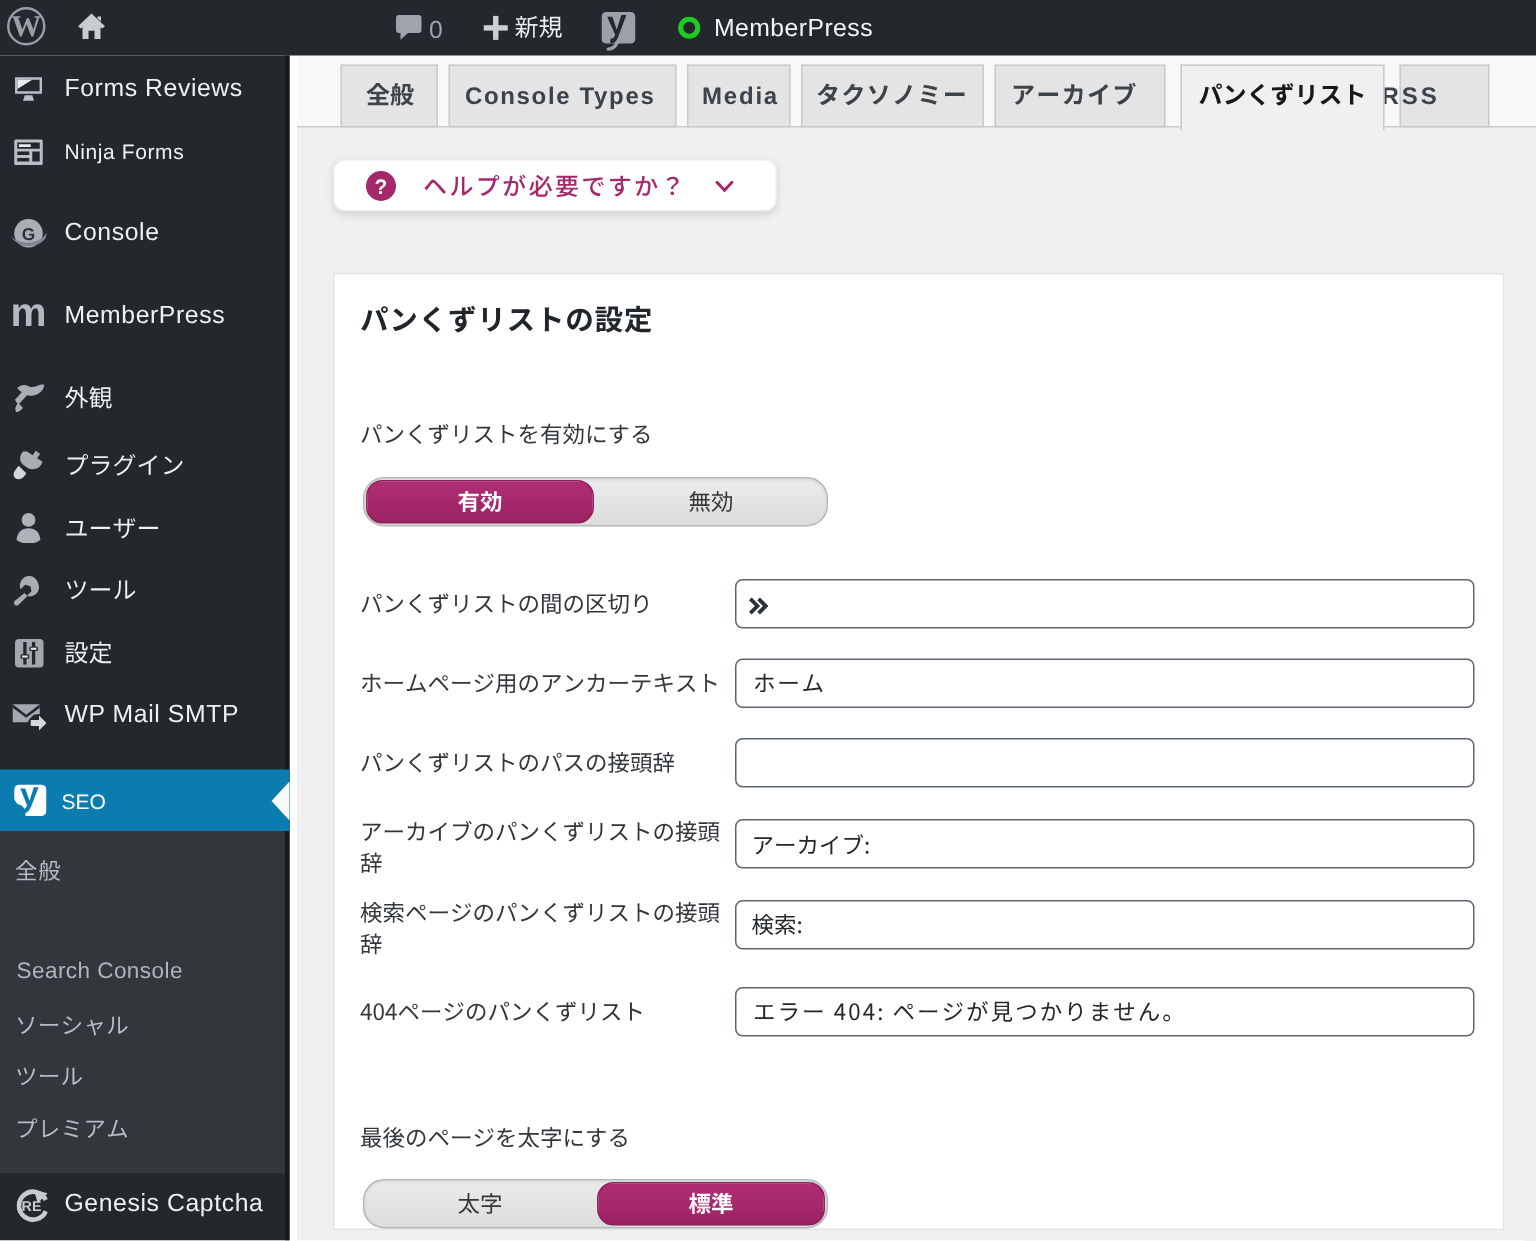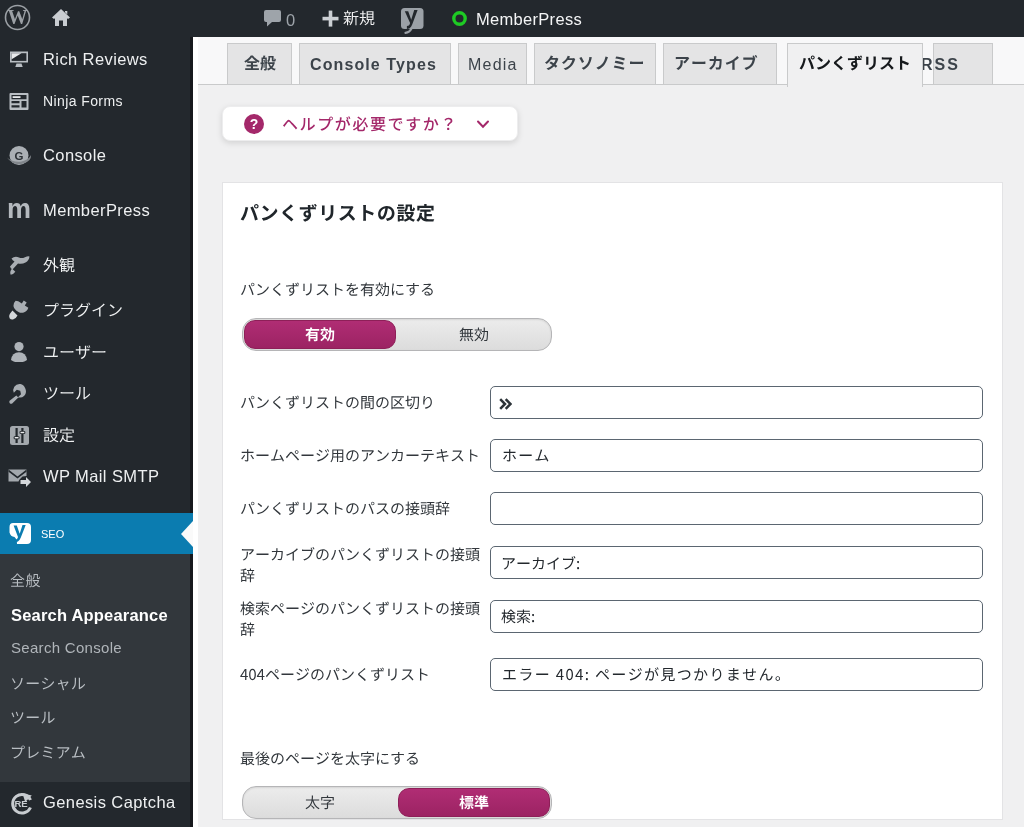--- a/index.html
+++ b/index.html
@@ -38,21 +38,21 @@
 <svg class="abs" style="left:452px;top:11px" width="15" height="15" viewBox="0 0 15 15">
 <circle cx="7.5" cy="7.5" r="5.7" fill="none" stroke="#1ecb24" stroke-width="3.4"></circle>
 </svg>
 <div style="position:absolute;left:476px;top:8px;font-size:16.5px;font-weight:400;color:#f4f5f6;line-height:22.5px;letter-spacing:0.3px;white-space:nowrap">MemberPress</div>
 <div class="abs" style="left:8px;top:49px;line-height:0"><svg width="22" height="22" viewBox="0 0 22 22">
 <path fill="#b9bec3" d="M2 2.5 H20 V13.5 H2 Z"></path>
 <path fill="#23282d" d="M3.6 4.2 H18.4 V11.9 H3.6 Z"></path>
 <path fill="#e8eaec" d="M3.6 4.2 L13.5 4.2 L3.6 10.3 Z"></path>
 <path fill="#b9bec3" d="M8.5 14.5 h5 l1.2 3.6 h-7.4 Z"></path>
 </svg></div>
-<div style="position:absolute;left:43px;top:47.5px;font-size:16.5px;font-weight:400;color:#eef0f1;line-height:22.5px;letter-spacing:0.4px;white-space:nowrap">Rich Reviews</div>
+<div style="position:absolute;left:43px;top:47.5px;font-size:16.5px;font-weight:400;color:#eef0f1;line-height:22.5px;letter-spacing:0.4px;white-space:nowrap">Forms Reviews</div>
 <div class="abs" style="left:8px;top:91px;line-height:0"><svg width="22" height="22" viewBox="0 0 22 22">
 <path fill="#b9bec3" d="M2.5 2 H19.5 Q20.5 2 20.5 3 V18 Q20.5 19 19.5 19 H2.5 Q1.5 19 1.5 18 V3 Q1.5 2 2.5 2 Z"></path>
 <path fill="#23282d" d="M3.5 4 H18.5 V8.2 H3.5 Z M3.5 10 H11.5 V12.3 H3.5 Z M3.5 14.3 H11.5 V16.6 H3.5 Z M13.5 10 H18.5 V16.6 H13.5 Z"></path>
 <path fill="#e8eaec" d="M4.6 5.2 H12.5 V7 H4.6 Z"></path>
 </svg></div>
 <div style="position:absolute;left:43px;top:89.5px;font-size:14px;font-weight:400;color:#eef0f1;line-height:22.5px;letter-spacing:0.4px;white-space:nowrap">Ninja Forms</div>
 <div class="abs" style="left:6px;top:144px;line-height:0"><svg width="26" height="25" viewBox="0 0 26 25">
 <circle cx="13" cy="11.5" r="9.5" fill="#aaafb4"></circle>
 <path fill="#81868b" d="M1 13.5 Q7.5 19 15.5 17.5 Q22.5 16 25 11 Q25.5 17 17.5 19.5 Q7.5 22.3 1 13.5 Z"></path>
 <text x="13" y="15.8" font-family="Liberation Sans" font-size="11.5" font-weight="bold" fill="#2c3136" text-anchor="middle">G</text>
@@ -107,25 +107,24 @@
 <path fill="#23282d" d="M0.5 2.5 L9.5 9.5 L18.5 2.5 L18.5 4.8 L9.5 11.5 L0.5 4.8 Z"></path>
 <path fill="#d4d8db" d="M12.5 13 h5.5 v-3 l5 5 -5 5 v-3 h-5.5 Z"></path>
 </svg></div>
 <div style="position:absolute;left:43px;top:465px;font-size:16.5px;font-weight:400;color:#eef0f1;line-height:22.5px;letter-spacing:0.4px;white-space:nowrap">WP Mail SMTP</div>
 <div class="abs" style="left:0;top:513px;width:193px;height:41px;background:#0b7cb0"></div>
 <div class="abs" style="left:181px;top:520.5px;width:0;height:0;border-top:13px solid transparent;border-bottom:13px solid transparent;border-right:12px solid #fafafa"></div>
 <div class="abs" style="left:9px;top:523px;line-height:0"><svg width="22" height="21" viewBox="0 0 22 21">
 <path fill="#fff" d="M4 0 H18 Q22 0 22 4 V17 Q22 21 18 21 H8 Q8 16 5.5 14 Q1.5 13.5 0.5 9.5 V4 Q0.5 0 4 0 Z"></path>
 <path fill="#0b7cb0" d="M4.6 2.6 L7.8 2.6 L10.7 10.8 L13.5 1.9 L16.7 1.9 L11.7 14.8 Q10.5 17.8 8.9 18.6 Q7.3 19.4 5.6 19 L5.6 16.4 Q7.1 16.5 7.9 15.9 Q8.7 15.2 9 13.9 L4.6 2.6 Z"></path>
 </svg></div>
-<div style="position:absolute;left:41px;top:523px;font-size:11px;font-weight:400;color:#fff;line-height:22.5px;letter-spacing:0;white-space:nowrap">SEO</div>
+<div style="position:absolute;left:41px;top:523px;font-size:14px;font-weight:400;color:#fff;line-height:22.5px;letter-spacing:0;white-space:nowrap">SEO</div>
 <div style="position:absolute;left:9.5px;top:570.5px;line-height:0"><svg width="33" height="21" viewBox="0 -15 33 21" style="overflow:visible">
         <path fill="#b8bdc2" d="M7.4 -11.5C8.8 -9.6 11.4 -7.4 13.7 -6C13.9 -6.4 14.2 -6.8 14.5 -7C12.2 -8.2 9.5 -10.4 7.9 -12.6H6.8C5.7 -10.7 3.1 -8.3 0.6 -6.9C0.8 -6.6 1.1 -6.2 1.3 -6C3.8 -7.4 6.2 -9.7 7.4 -11.5ZM1.1 -0.2V0.8H13.9V-0.2H8V-2.7H12.6V-3.7H8V-6.1H12V-7.1H3V-6.1H6.9V-3.7H2.4V-2.7H6.9V-0.2Z M18.9 -4.7V-1.1H19.7V-4.7ZM18.6 -8.7C19 -8.1 19.3 -7.2 19.4 -6.7L20.2 -7C20 -7.5 19.7 -8.4 19.3 -9ZM23.6 -12V-10.1C23.6 -9.1 23.4 -8 22.3 -7.1C22.6 -7 23 -6.6 23.1 -6.4C24.4 -7.4 24.6 -8.9 24.6 -10V-11H26.9V-8.6C26.9 -7.8 27 -7.5 27.2 -7.3C27.4 -7.2 27.7 -7.1 28 -7.1C28.2 -7.1 28.6 -7.1 28.8 -7.1C29 -7.1 29.3 -7.1 29.5 -7.2C29.7 -7.3 29.8 -7.5 29.9 -7.7C30 -7.9 30 -8.6 30 -9.1C29.8 -9.2 29.4 -9.4 29.2 -9.6C29.2 -9 29.2 -8.5 29.1 -8.3C29.1 -8.2 29.1 -8.1 29 -8C28.9 -8 28.8 -8 28.7 -8C28.5 -8 28.4 -8 28.2 -8C28.2 -8 28.1 -8 28 -8C27.9 -8.1 27.9 -8.2 27.9 -8.5V-12ZM27.8 -5C27.4 -3.9 26.8 -2.9 26 -2.1C25.3 -3 24.7 -3.9 24.3 -5ZM22.8 -6V-5H24.1L23.3 -4.8C23.8 -3.5 24.5 -2.4 25.3 -1.4C24.3 -0.6 23.2 -0.1 22 0.3C22.3 0.5 22.5 0.9 22.7 1.2C23.9 0.8 25.1 0.2 26.1 -0.7C27 0.2 28.1 0.8 29.4 1.2C29.6 0.9 29.9 0.5 30.1 0.3C28.9 -0.1 27.8 -0.6 26.8 -1.4C27.9 -2.5 28.7 -4 29.2 -5.8L28.5 -6.1L28.3 -6ZM20.8 -9.6V-6.2L18.1 -5.9V-9.6ZM19 -12.6C18.9 -12 18.7 -11.2 18.4 -10.5H17.1V-5.8L16 -5.7L16.2 -4.8L17.1 -4.9C17.1 -3.1 17 -0.9 16 0.7C16.2 0.8 16.7 1 16.8 1.2C17.9 -0.5 18.1 -3.1 18.1 -5L20.8 -5.3V0C20.8 0.2 20.7 0.3 20.5 0.3C20.3 0.3 19.8 0.3 19.2 0.3C19.3 0.5 19.5 0.9 19.5 1.2C20.4 1.2 20.9 1.2 21.3 1C21.6 0.9 21.7 0.6 21.7 0V-5.4L22.4 -5.5L22.4 -6.4L21.7 -6.3V-10.5H19.5C19.7 -11.1 20 -11.7 20.2 -12.4Z"></path>
       </svg></div>
-<div style="position:absolute;left:11px;top:603.5px;font-size:16.5px;font-weight:700;color:#fff;line-height:22.5px;letter-spacing:0.2px;white-space:nowrap">Search Appearance</div>
 <div style="position:absolute;left:11px;top:637px;font-size:15px;font-weight:400;color:#b0b5ba;line-height:22.5px;letter-spacing:0.3px;white-space:nowrap">Search Console</div>
 <div style="position:absolute;left:9.5px;top:673.8px;line-height:0"><svg width="78" height="21" viewBox="0 -15 78 21" style="overflow:visible">
         <path fill="#b8bdc2" d="M4 -0.5 5.1 0.4C7.5 -0.7 9.2 -2.4 10.4 -4.2C11.5 -5.9 12.1 -7.8 12.4 -9.6C12.5 -9.8 12.6 -10.4 12.8 -10.8L11.2 -11C11.3 -10.7 11.2 -10.1 11.1 -9.7C10.9 -8.3 10.4 -6.6 9.3 -4.8C8.1 -3.2 6.5 -1.6 4 -0.5ZM3 -10.8 1.9 -10.2C2.5 -9.3 3.7 -7.2 4.4 -5.8L5.6 -6.5C5 -7.5 3.7 -9.8 3 -10.8Z M16.7 -6.5V-5C17.2 -5.1 18 -5.1 18.8 -5.1C19.9 -5.1 25.9 -5.1 27 -5.1C27.7 -5.1 28.4 -5 28.7 -5V-6.5C28.3 -6.5 27.8 -6.4 27 -6.4C25.9 -6.4 19.9 -6.4 18.8 -6.4C18 -6.4 17.2 -6.5 16.7 -6.5Z M34.9 -11.5 34.2 -10.5C35.1 -10 36.7 -8.9 37.5 -8.4L38.2 -9.4C37.5 -9.9 35.8 -11 34.9 -11.5ZM32.7 -0.8 33.4 0.4C34.8 0.1 36.8 -0.6 38.3 -1.4C40.7 -2.9 42.8 -4.8 44.1 -6.8L43.4 -8C42.2 -5.9 40.2 -4 37.7 -2.5C36.2 -1.7 34.3 -1.1 32.7 -0.8ZM32.6 -8.1 32 -7.1C32.9 -6.7 34.5 -5.6 35.3 -5.1L35.9 -6.1C35.3 -6.6 33.5 -7.7 32.6 -8.1Z M58.6 -7.1 57.8 -7.6C57.7 -7.6 57.4 -7.5 57.3 -7.5C56.7 -7.3 54.2 -6.9 52.1 -6.5L51.6 -8.2C51.5 -8.6 51.4 -8.9 51.4 -9.2L50.1 -8.9C50.2 -8.6 50.3 -8.3 50.4 -8L50.9 -6.2L49.1 -5.9C48.7 -5.8 48.3 -5.8 47.9 -5.7L48.2 -4.6L51.2 -5.2L52.7 0.3C52.8 0.6 52.9 1 52.9 1.3L54.2 1C54.1 0.8 54 0.3 53.9 0C53.7 -0.7 52.9 -3.3 52.3 -5.5L56.9 -6.4C56.4 -5.5 55.3 -4.1 54.3 -3.3L55.4 -2.7C56.4 -3.8 57.9 -5.8 58.6 -7.1Z M68.7 -0.3 69.5 0.3C69.6 0.3 69.7 0.1 70 0C71.7 -0.9 73.8 -2.4 75.1 -4.2L74.4 -5.2C73.2 -3.5 71.4 -2.1 70 -1.5C70 -1.9 70 -9.2 70 -10.1C70 -10.7 70 -11.1 70.1 -11.2H68.7C68.7 -11.1 68.8 -10.7 68.8 -10.1C68.8 -9.2 68.8 -1.8 68.8 -1.2C68.8 -0.9 68.7 -0.6 68.7 -0.3ZM61.8 -0.4 62.9 0.4C64.2 -0.7 65.1 -2.1 65.6 -3.8C66 -5.2 66 -8.5 66 -10.1C66 -10.6 66.1 -11 66.1 -11.2H64.7C64.8 -10.9 64.8 -10.6 64.8 -10.1C64.8 -8.4 64.8 -5.4 64.4 -4.1C63.9 -2.6 63 -1.3 61.8 -0.4Z"></path>
       </svg></div>
 <div style="position:absolute;left:9.5px;top:707.8px;line-height:0"><svg width="47" height="21" viewBox="0 -15 47 21" style="overflow:visible">
         <path fill="#b8bdc2" d="M6.8 -11.3 5.7 -10.9C6.1 -10.1 6.9 -7.8 7.2 -6.9L8.3 -7.3C8.1 -8.2 7.2 -10.6 6.8 -11.3ZM13.5 -10.3 12.1 -10.7C11.8 -8.5 10.9 -6.1 9.7 -4.5C8.2 -2.6 6 -1.2 3.8 -0.6L4.9 0.5C7 -0.3 9.2 -1.8 10.7 -3.8C12 -5.5 12.8 -7.6 13.2 -9.5C13.3 -9.7 13.4 -10.1 13.5 -10.3ZM2.7 -10.4 1.5 -9.9C1.8 -9.3 2.9 -6.8 3.1 -5.8L4.3 -6.3C4 -7.2 3 -9.5 2.7 -10.4Z M16.7 -6.5V-5C17.2 -5.1 18 -5.1 18.8 -5.1C19.9 -5.1 25.9 -5.1 27 -5.1C27.7 -5.1 28.4 -5 28.7 -5V-6.5C28.3 -6.5 27.8 -6.4 27 -6.4C25.9 -6.4 19.9 -6.4 18.8 -6.4C18 -6.4 17.2 -6.5 16.7 -6.5Z M38.3 -0.3 39.1 0.3C39.2 0.3 39.3 0.1 39.6 0C41.3 -0.9 43.4 -2.4 44.7 -4.2L44 -5.2C42.8 -3.5 41 -2.1 39.6 -1.5C39.6 -1.9 39.6 -9.2 39.6 -10.1C39.6 -10.7 39.6 -11.1 39.7 -11.2H38.3C38.3 -11.1 38.3 -10.7 38.3 -10.1C38.3 -9.2 38.3 -1.8 38.3 -1.2C38.3 -0.9 38.3 -0.6 38.3 -0.3ZM31.4 -0.4 32.5 0.4C33.8 -0.7 34.7 -2.1 35.2 -3.8C35.6 -5.2 35.6 -8.5 35.6 -10.1C35.6 -10.6 35.7 -11 35.7 -11.2H34.3C34.4 -10.9 34.4 -10.6 34.4 -10.1C34.4 -8.4 34.4 -5.4 34 -4.1C33.5 -2.6 32.6 -1.3 31.4 -0.4Z"></path>
       </svg></div>
 <div style="position:absolute;left:9.5px;top:743px;line-height:0"><svg width="78" height="21" viewBox="0 -15 78 21" style="overflow:visible">
         <path fill="#b8bdc2" d="M12.1 -10.8C12.1 -11.3 12.5 -11.8 13.1 -11.8C13.6 -11.8 14.1 -11.3 14.1 -10.8C14.1 -10.2 13.6 -9.8 13.1 -9.8C12.5 -9.8 12.1 -10.2 12.1 -10.8ZM11.4 -10.8C11.4 -10.6 11.4 -10.4 11.5 -10.3L11 -10.3C10.3 -10.3 4.3 -10.3 3.4 -10.3C3 -10.3 2.4 -10.3 1.9 -10.4V-9C2.3 -9.1 2.9 -9.1 3.4 -9.1C4.3 -9.1 10.2 -9.1 11.1 -9.1C10.9 -7.6 10.2 -5.6 9.2 -4.2C7.9 -2.6 6.2 -1.3 3.3 -0.6L4.3 0.5C7.1 -0.3 8.9 -1.7 10.2 -3.5C11.4 -5 12.2 -7.4 12.5 -9L12.5 -9.2C12.7 -9.1 12.9 -9.1 13.1 -9.1C14 -9.1 14.8 -9.8 14.8 -10.8C14.8 -11.7 14 -12.5 13.1 -12.5C12.1 -12.5 11.4 -11.7 11.4 -10.8Z M18.5 -0.5 19.4 0.3C19.6 0.1 19.9 0 20 0C23.8 -1.1 26.9 -2.9 28.8 -5.4L28.1 -6.4C26.3 -4 22.8 -2 19.9 -1.3C19.9 -2.1 19.9 -8.4 19.9 -9.8C19.9 -10.2 20 -10.8 20 -11.2H18.5C18.6 -10.9 18.7 -10.2 18.7 -9.8C18.7 -8.4 18.7 -2.1 18.7 -1.2C18.7 -0.9 18.6 -0.7 18.5 -0.5Z M34.7 -11.4 34.3 -10.2C36.3 -10 40.3 -9.1 42.1 -8.5L42.6 -9.6C40.7 -10.3 36.7 -11.1 34.7 -11.4ZM34 -7.4 33.6 -6.3C35.7 -6 39.4 -5.1 41.1 -4.4L41.6 -5.6C39.7 -6.3 36.1 -7 34 -7.4ZM33.2 -3 32.7 -1.9C35.2 -1.5 39.6 -0.5 41.6 0.4L42.1 -0.8C40.1 -1.6 35.7 -2.6 33.2 -3Z M59.6 -10.1 58.8 -10.8C58.6 -10.8 58.1 -10.8 57.8 -10.8C56.9 -10.8 49.9 -10.8 49.2 -10.8C48.6 -10.8 48 -10.8 47.5 -10.9V-9.5C48 -9.6 48.6 -9.6 49.2 -9.6C49.9 -9.6 56.7 -9.6 57.7 -9.6C57.2 -8.7 55.8 -7 54.4 -6.3L55.4 -5.5C57.1 -6.6 58.6 -8.6 59.2 -9.6C59.3 -9.8 59.5 -10 59.6 -10.1ZM53.6 -8.2H52.2C52.3 -7.8 52.3 -7.4 52.3 -7.1C52.3 -4.6 52 -2.4 49.6 -1C49.2 -0.7 48.7 -0.5 48.3 -0.3L49.4 0.6C53.2 -1.3 53.6 -4.1 53.6 -8.2Z M63.3 -1.7C62.9 -1.6 62.4 -1.6 61.9 -1.6L62.1 -0.3C62.6 -0.3 63 -0.4 63.4 -0.4C65.4 -0.6 70.4 -1.2 72.7 -1.5C73.1 -0.7 73.4 0 73.5 0.5L74.8 -0.1C74.2 -1.6 72.5 -4.6 71.5 -6.2L70.4 -5.7C70.9 -4.9 71.6 -3.8 72.2 -2.6C70.5 -2.4 67.7 -2 65.5 -1.8C66.2 -3.8 67.7 -8.4 68.1 -9.8C68.3 -10.4 68.5 -10.8 68.6 -11.2L67.1 -11.5C67.1 -11.1 67 -10.7 66.8 -10C66.4 -8.6 64.9 -3.8 64.1 -1.7Z"></path>
       </svg></div>
@@ -139,21 +138,21 @@
 <div class="abs" style="left:299px;top:43px;width:152px;height:42px;background:#e4e4e5;border:1px solid #c9cacb;box-sizing:border-box"></div>
 <div class="abs" style="left:458px;top:43px;width:69px;height:42px;background:#e4e4e5;border:1px solid #c9cacb;box-sizing:border-box"></div>
 <div class="abs" style="left:534px;top:43px;width:122px;height:42px;background:#e4e4e5;border:1px solid #c9cacb;box-sizing:border-box"></div>
 <div class="abs" style="left:663px;top:43px;width:114px;height:42px;background:#e4e4e5;border:1px solid #c9cacb;box-sizing:border-box"></div>
 <div class="abs" style="left:787px;top:43px;width:136px;height:44px;background:#f0f0f1;border:1px solid #c9cacb;border-bottom:none;box-sizing:border-box;z-index:3"></div>
 <div class="abs" style="left:933px;top:43px;width:60px;height:42px;background:#e4e4e5;border:1px solid #c9cacb;box-sizing:border-box"></div>
 <div style="position:absolute;left:244px;top:53.3px;line-height:0"><svg width="34" height="23" viewBox="0 -16 34 23" style="overflow:visible">
         <path fill="#3c434a" d="M1.2 -0.7V1.1H14.9V-0.7H9V-2.6H13.5V-4.3H9V-6.1H12.7V-7.4C13.3 -7 13.9 -6.6 14.4 -6.3C14.8 -6.9 15.2 -7.5 15.7 -8C13.2 -9.1 10.6 -11.2 8.8 -13.6H6.8C5.7 -11.7 3.1 -9.2 0.3 -7.8C0.8 -7.4 1.3 -6.7 1.5 -6.3C2.1 -6.6 2.8 -7 3.3 -7.4V-6.1H6.9V-4.3H2.5V-2.6H6.9V-0.7ZM7.9 -11.8C8.9 -10.5 10.4 -9 12.1 -7.8H3.9C5.6 -9 7 -10.5 7.9 -11.8Z M19.5 -4.9V-1.2H20.6V-4.9ZM19.2 -9.1C19.5 -8.5 19.8 -7.6 19.9 -7.1L21.1 -7.6C21 -8.1 20.7 -9 20.3 -9.6ZM24.4 -13V-10.9C24.4 -9.9 24.3 -8.7 23.2 -7.9C23.5 -7.7 24.2 -7.1 24.5 -6.8H23.9V-5.1H25.8L24.3 -4.8C24.7 -3.6 25.3 -2.5 26 -1.6C25.1 -1 24.1 -0.5 23 -0.2C23.4 0.2 23.8 1 24 1.4C25.2 1 26.3 0.4 27.2 -0.3C28.2 0.5 29.3 1 30.6 1.4C30.9 0.9 31.4 0.2 31.8 -0.2C30.5 -0.4 29.4 -0.9 28.5 -1.6C29.6 -2.8 30.4 -4.4 30.9 -6.5L29.7 -6.9L29.4 -6.8H24.6C25.9 -7.9 26.1 -9.5 26.1 -10.9V-11.4H27.8V-9.5C27.8 -8.4 27.9 -8.1 28.2 -7.8C28.5 -7.6 28.9 -7.4 29.3 -7.4C29.5 -7.4 29.9 -7.4 30.1 -7.4C30.4 -7.4 30.8 -7.5 31 -7.6C31.3 -7.7 31.4 -8 31.6 -8.3C31.7 -8.5 31.7 -9.3 31.8 -9.9C31.3 -10.1 30.7 -10.4 30.4 -10.7C30.4 -10 30.4 -9.5 30.3 -9.3C30.3 -9.1 30.3 -9 30.2 -9C30.2 -8.9 30.1 -8.9 30 -8.9C29.9 -8.9 29.8 -8.9 29.8 -8.9C29.7 -8.9 29.6 -8.9 29.6 -9C29.6 -9 29.6 -9.2 29.6 -9.5V-13ZM28.6 -5.1C28.3 -4.2 27.8 -3.5 27.2 -2.8C26.6 -3.5 26.2 -4.3 25.9 -5.1ZM21.3 -9.9V-6.8L19 -6.6V-9.9ZM19.4 -13.6C19.3 -13 19.2 -12.1 19 -11.4H17.5V-6.5L16.4 -6.4L16.6 -4.8L17.5 -4.9C17.5 -3.1 17.3 -1 16.4 0.6C16.8 0.7 17.4 1.2 17.7 1.4C18.8 -0.3 19 -3 19 -5.1L21.3 -5.4V-0.3C21.3 -0.1 21.2 0 21.1 0C20.9 0 20.4 0 19.8 -0.1C20 0.3 20.3 1 20.3 1.4C21.2 1.4 21.8 1.4 22.3 1.2C22.7 0.9 22.8 0.4 22.8 -0.3V-5.5L23.6 -5.6L23.5 -7.1L22.8 -7V-11.4H20.7L21.5 -13.3Z"></path>
       </svg></div>
 <div style="position:absolute;left:310px;top:53.5px;font-size:16px;font-weight:700;color:#3c434a;line-height:22px;letter-spacing:1.1px;white-space:nowrap">Console Types</div>
-<div style="position:absolute;left:468px;top:53.5px;font-size:16px;font-weight:400;color:#3c434a;line-height:22px;letter-spacing:1.2px;white-space:nowrap">Media</div>
+<div style="position:absolute;left:468px;top:53.5px;font-size:16px;font-weight:700;color:#3c434a;line-height:22px;letter-spacing:1.2px;white-space:nowrap">Media</div>
 <div style="position:absolute;left:544.3px;top:53.3px;line-height:0"><svg width="103" height="23" viewBox="0 -16 103 23" style="overflow:visible">
         <path fill="#3c434a" d="M9.1 -12.7 6.8 -13.4C6.6 -12.8 6.3 -12.1 6 -11.7C5.2 -10.3 3.8 -8.1 1 -6.4L2.7 -5.1C4.3 -6.2 5.8 -7.7 6.9 -9.2H11.5C11.2 -8.2 10.6 -6.8 9.7 -5.7C8.7 -6.4 7.7 -7 6.9 -7.5L5.4 -6C6.3 -5.5 7.3 -4.8 8.4 -4C7 -2.7 5.2 -1.4 2.5 -0.6L4.3 1.1C6.8 0.1 8.7 -1.2 10.1 -2.7C10.7 -2.2 11.3 -1.7 11.7 -1.3L13.3 -3.1C12.8 -3.5 12.2 -4 11.5 -4.5C12.6 -6.1 13.4 -7.8 13.9 -9.1C14 -9.5 14.2 -9.9 14.4 -10.2L12.8 -11.2C12.4 -11.1 11.9 -11 11.4 -11H8.1C8.3 -11.4 8.7 -12.1 9.1 -12.7Z M26.1 -12.5 23.7 -13.2C23.6 -12.7 23.3 -12 23 -11.6C22.2 -10.2 20.8 -8.1 18 -6.4L19.8 -5.1C21.4 -6.2 22.8 -7.6 23.8 -9H28.3C28.1 -7.8 27.2 -5.8 26.1 -4.6C24.7 -3 22.9 -1.6 19.6 -0.6L21.5 1.1C24.5 -0.1 26.5 -1.6 28 -3.5C29.4 -5.2 30.3 -7.4 30.8 -8.8C30.9 -9.2 31.1 -9.6 31.3 -10L29.7 -11C29.3 -10.8 28.8 -10.8 28.3 -10.8H25L25.1 -10.8C25.3 -11.2 25.7 -11.9 26.1 -12.5Z M37.7 -0.9 39.6 0.7C42.1 -0.5 43.9 -2.3 45.2 -4.2C46.3 -6 47 -8 47.4 -9.8C47.5 -10.3 47.7 -11.1 47.9 -11.7L45.3 -12C45.3 -11.6 45.2 -10.8 45.1 -10.1C44.8 -8.8 44.4 -7 43.2 -5.3C42 -3.6 40.3 -2 37.7 -0.9ZM37.4 -12 35.3 -10.9C36.1 -9.9 37.2 -7.8 38 -6.1L40.1 -7.3C39.5 -8.4 38.2 -10.8 37.4 -12Z M64 -11.7 61.5 -12.4C61.1 -10.1 60.1 -7.3 58.5 -5.4C57.1 -3.7 54.9 -2.1 52.4 -1.3L54.3 0.6C56.7 -0.4 59 -2.4 60.3 -4C61.6 -5.7 62.7 -8.1 63.3 -9.9C63.5 -10.4 63.8 -11.1 64 -11.7Z M72.2 -12.5 71.4 -10.6C73.7 -10.4 78.2 -9.3 80.1 -8.6L80.9 -10.6C78.9 -11.3 74.3 -12.3 72.2 -12.5ZM71.4 -8.2 70.7 -6.3C73.1 -5.9 77.2 -5 79 -4.3L79.8 -6.3C77.8 -7 73.7 -7.8 71.4 -8.2ZM70.6 -3.6 69.8 -1.6C72.4 -1.2 77.4 -0.1 79.6 0.8L80.5 -1.2C78.3 -2.1 73.3 -3.2 70.6 -3.6Z M86 -7.4V-4.9C86.6 -4.9 87.6 -5 88.5 -5C90.4 -5 95.7 -5 97.1 -5C97.8 -5 98.6 -4.9 99 -4.9V-7.4C98.6 -7.4 97.9 -7.3 97.1 -7.3C95.7 -7.3 90.4 -7.3 88.5 -7.3C87.7 -7.3 86.5 -7.4 86 -7.4Z"></path>
       </svg></div>
 <div style="position:absolute;left:674.2px;top:53.3px;line-height:0"><svg width="86" height="23" viewBox="0 -16 86 23" style="overflow:visible">
         <path fill="#3c434a" d="M15.3 -10.8 14 -12C13.7 -11.9 12.8 -11.9 12.4 -11.9C11.5 -11.9 4.8 -11.9 3.8 -11.9C3.1 -11.9 2.4 -11.9 1.8 -12V-9.8C2.6 -9.9 3.1 -9.9 3.8 -9.9C4.8 -9.9 11.1 -9.9 12.1 -9.9C11.7 -9.1 10.4 -7.7 9.2 -6.9L10.8 -5.6C12.4 -6.7 13.9 -8.8 14.7 -10C14.8 -10.2 15.1 -10.6 15.3 -10.8ZM8.8 -8.7H6.4C6.5 -8.2 6.5 -7.7 6.5 -7.2C6.5 -4.6 6.2 -2.9 4.1 -1.5C3.5 -1.1 3 -0.8 2.4 -0.6L4.3 0.9C8.7 -1.4 8.8 -4.7 8.8 -8.7Z M18.4 -7.4V-4.9C19 -4.9 20 -5 20.9 -5C22.8 -5 28.1 -5 29.5 -5C30.2 -5 31 -4.9 31.4 -4.9V-7.4C31 -7.4 30.3 -7.3 29.5 -7.3C28.1 -7.3 22.8 -7.3 20.9 -7.3C20.1 -7.3 18.9 -7.4 18.4 -7.4Z M47.8 -9.4 46.4 -10.1C46 -10 45.6 -10 45.2 -10H42.2L42.2 -11.4C42.2 -11.8 42.3 -12.5 42.3 -12.8H40C40 -12.4 40.1 -11.7 40.1 -11.4L40 -10H37.8C37.1 -10 36.3 -10 35.6 -10.1V-8C36.3 -8 37.2 -8 37.8 -8H39.9C39.5 -5.6 38.7 -3.8 37.2 -2.4C36.6 -1.7 35.8 -1.2 35.1 -0.8L37 0.7C39.8 -1.3 41.4 -3.8 42 -8H45.6C45.6 -6.3 45.4 -3.1 44.9 -2.1C44.7 -1.7 44.5 -1.6 44 -1.6C43.4 -1.6 42.5 -1.6 41.7 -1.8L42 0.4C42.8 0.4 43.7 0.5 44.6 0.5C45.7 0.5 46.3 0.1 46.7 -0.7C47.4 -2.4 47.6 -6.8 47.6 -8.6C47.6 -8.7 47.7 -9.2 47.8 -9.4Z M51.7 -6.2 52.7 -4.2C54.7 -4.8 56.7 -5.6 58.3 -6.5V-1.4C58.3 -0.7 58.3 0.3 58.2 0.7H60.8C60.7 0.3 60.6 -0.7 60.6 -1.4V-7.9C62.2 -8.9 63.7 -10.1 64.9 -11.3L63.2 -13C62.2 -11.7 60.3 -10.1 58.7 -9.1C56.9 -8 54.6 -7 51.7 -6.2Z M82 -13.9 80.7 -13.4C81.1 -12.8 81.6 -11.9 81.9 -11.2L83.3 -11.8C83 -12.3 82.4 -13.3 82 -13.9ZM81.4 -10.5 80.4 -11.1 81 -11.4C80.7 -12 80.2 -12.9 79.7 -13.5L78.4 -12.9C78.7 -12.5 79.1 -11.9 79.3 -11.4C79 -11.4 78.8 -11.4 78.6 -11.4C77.7 -11.4 72.4 -11.4 71.2 -11.4C70.6 -11.4 69.7 -11.4 69.3 -11.5V-9.2C69.7 -9.3 70.4 -9.3 71.2 -9.3C72.4 -9.3 77.6 -9.3 78.6 -9.3C78.4 -7.9 77.8 -6.1 76.7 -4.8C75.4 -3.2 73.6 -1.8 70.5 -1L72.2 0.9C75.1 0 77.2 -1.6 78.6 -3.5C80 -5.3 80.7 -7.8 81 -9.4C81.1 -9.7 81.2 -10.2 81.4 -10.5Z"></path>
       </svg></div>
 <div class="abs" style="z-index:4;left:0;top:0">
 <div style="position:absolute;left:799.0px;top:53.3px;line-height:0"><svg width="114" height="23" viewBox="0 -16 114 23" style="overflow:visible">
           <path fill="#16191c" d="M12.8 -11.5C12.8 -12 13.2 -12.4 13.7 -12.4C14.3 -12.4 14.7 -12 14.7 -11.5C14.7 -11 14.3 -10.6 13.7 -10.6C13.2 -10.6 12.8 -11 12.8 -11.5ZM11.8 -11.5C11.8 -10.5 12.7 -9.6 13.7 -9.6C14.8 -9.6 15.7 -10.5 15.7 -11.5C15.7 -12.6 14.8 -13.4 13.7 -13.4C12.7 -13.4 11.8 -12.6 11.8 -11.5ZM3.1 -5C2.5 -3.6 1.6 -1.8 0.6 -0.5L2.8 0.4C3.7 -0.8 4.6 -2.6 5.2 -4.2C5.7 -5.6 6.3 -7.9 6.5 -9C6.6 -9.3 6.8 -10.1 6.9 -10.6L4.6 -11.1C4.4 -9 3.8 -6.8 3.1 -5ZM11 -5.3C11.6 -3.6 12.2 -1.6 12.6 0.3L15 -0.4C14.6 -2 13.7 -4.6 13.2 -6C12.5 -7.6 11.4 -10 10.8 -11.3L8.7 -10.6C9.3 -9.4 10.4 -7 11 -5.3Z M19.9 -12.2 18.4 -10.6C19.5 -9.7 21.5 -8 22.4 -7.1L24 -8.8C23.1 -9.7 21 -11.4 19.9 -12.2ZM17.9 -1.5 19.2 0.6C21.5 0.2 23.5 -0.7 25.1 -1.6C27.7 -3.2 29.8 -5.4 31.1 -7.6L29.8 -9.8C28.8 -7.7 26.7 -5.2 24 -3.6C22.4 -2.7 20.4 -1.9 17.9 -1.5Z M43.7 -11.5 41.9 -13.2C41.6 -12.8 41.1 -12.3 40.6 -11.8C39.6 -10.8 37.4 -9 36.1 -8C34.5 -6.6 34.4 -5.8 36 -4.4C37.4 -3.2 39.8 -1.2 40.8 -0.2C41.2 0.3 41.7 0.8 42.2 1.3L44 -0.4C42.4 -2 39.4 -4.4 38.2 -5.4C37.3 -6.1 37.3 -6.3 38.1 -7.1C39.2 -8 41.3 -9.6 42.4 -10.4C42.7 -10.7 43.2 -11.2 43.7 -11.5Z M62.2 -13.6 60.9 -13.1C61.3 -12.5 61.7 -11.8 62 -11.2L63.3 -11.7C63 -12.3 62.6 -13 62.2 -13.6ZM56.2 -5.7C56.4 -4.3 55.9 -3.8 55.2 -3.8C54.6 -3.8 54 -4.3 54 -5C54 -5.9 54.6 -6.3 55.2 -6.3C55.6 -6.3 56 -6.1 56.2 -5.7ZM60 -13.2 58.7 -12.6C59.1 -12 59.5 -11.4 59.8 -10.8H57.9L57.9 -11.3C57.9 -11.6 57.9 -12.4 58 -12.7H55.7C55.7 -12.5 55.8 -11.9 55.8 -11.3L55.8 -10.8C53.7 -10.8 50.8 -10.7 48.9 -10.7L49 -8.7C51 -8.8 53.5 -9 55.9 -9L55.9 -7.9C55.7 -8 55.5 -8 55.2 -8C53.5 -8 52 -6.8 52 -5C52 -3 53.6 -2 54.8 -2C55.1 -2 55.3 -2.1 55.5 -2.1C54.7 -1.2 53.2 -0.6 51.6 -0.3L53.3 1.4C57.2 0.3 58.5 -2.3 58.5 -4.4C58.5 -5.3 58.3 -6 57.9 -6.6L57.8 -9C60 -9 61.5 -9 62.5 -8.9L62.5 -10.8L60.1 -10.8L61.2 -11.3C60.9 -11.8 60.4 -12.6 60 -13.2Z M76.8 -12.4H74.4C74.5 -12 74.5 -11.5 74.5 -10.8C74.5 -10.1 74.5 -8.6 74.5 -7.8C74.5 -5.3 74.3 -4.1 73.2 -2.9C72.3 -1.8 71 -1.2 69.4 -0.9L71 0.9C72.2 0.5 73.9 -0.3 74.9 -1.4C76.1 -2.7 76.8 -4.2 76.8 -7.6C76.8 -8.4 76.8 -10 76.8 -10.8C76.8 -11.5 76.8 -12 76.8 -12.4ZM69.4 -12.3H67.1C67.2 -11.9 67.2 -11.4 67.2 -11.1C67.2 -10.4 67.2 -6.6 67.2 -5.7C67.2 -5.2 67.1 -4.6 67.1 -4.3H69.4C69.4 -4.6 69.4 -5.2 69.4 -5.6C69.4 -6.5 69.4 -10.4 69.4 -11.1C69.4 -11.6 69.4 -11.9 69.4 -12.3Z M93.3 -10.8 92 -11.8C91.7 -11.7 91.1 -11.6 90.4 -11.6C89.7 -11.6 85.6 -11.6 84.7 -11.6C84.3 -11.6 83.3 -11.7 82.8 -11.7V-9.5C83.2 -9.5 84.1 -9.6 84.7 -9.6C85.4 -9.6 89.5 -9.6 90.2 -9.6C89.8 -8.4 88.8 -6.8 87.8 -5.6C86.3 -4 83.8 -2 81.2 -1.1L82.9 0.7C85.1 -0.4 87.2 -2 88.9 -3.8C90.4 -2.4 91.9 -0.7 92.9 0.7L94.7 -0.9C93.8 -2 91.9 -4.1 90.3 -5.5C91.3 -6.9 92.2 -8.6 92.8 -9.9C92.9 -10.2 93.2 -10.7 93.3 -10.8Z M101 -1.5C101 -0.9 101 0.1 100.9 0.7H103.4C103.3 0 103.2 -1.1 103.2 -1.5V-6.1C104.9 -5.5 107.3 -4.5 109 -3.7L109.9 -5.9C108.4 -6.6 105.4 -7.7 103.2 -8.4V-10.7C103.2 -11.4 103.3 -12.1 103.4 -12.7H100.9C101 -12.1 101 -11.3 101 -10.7C101 -9.4 101 -2.8 101 -1.5Z"></path>
         </svg></div>

